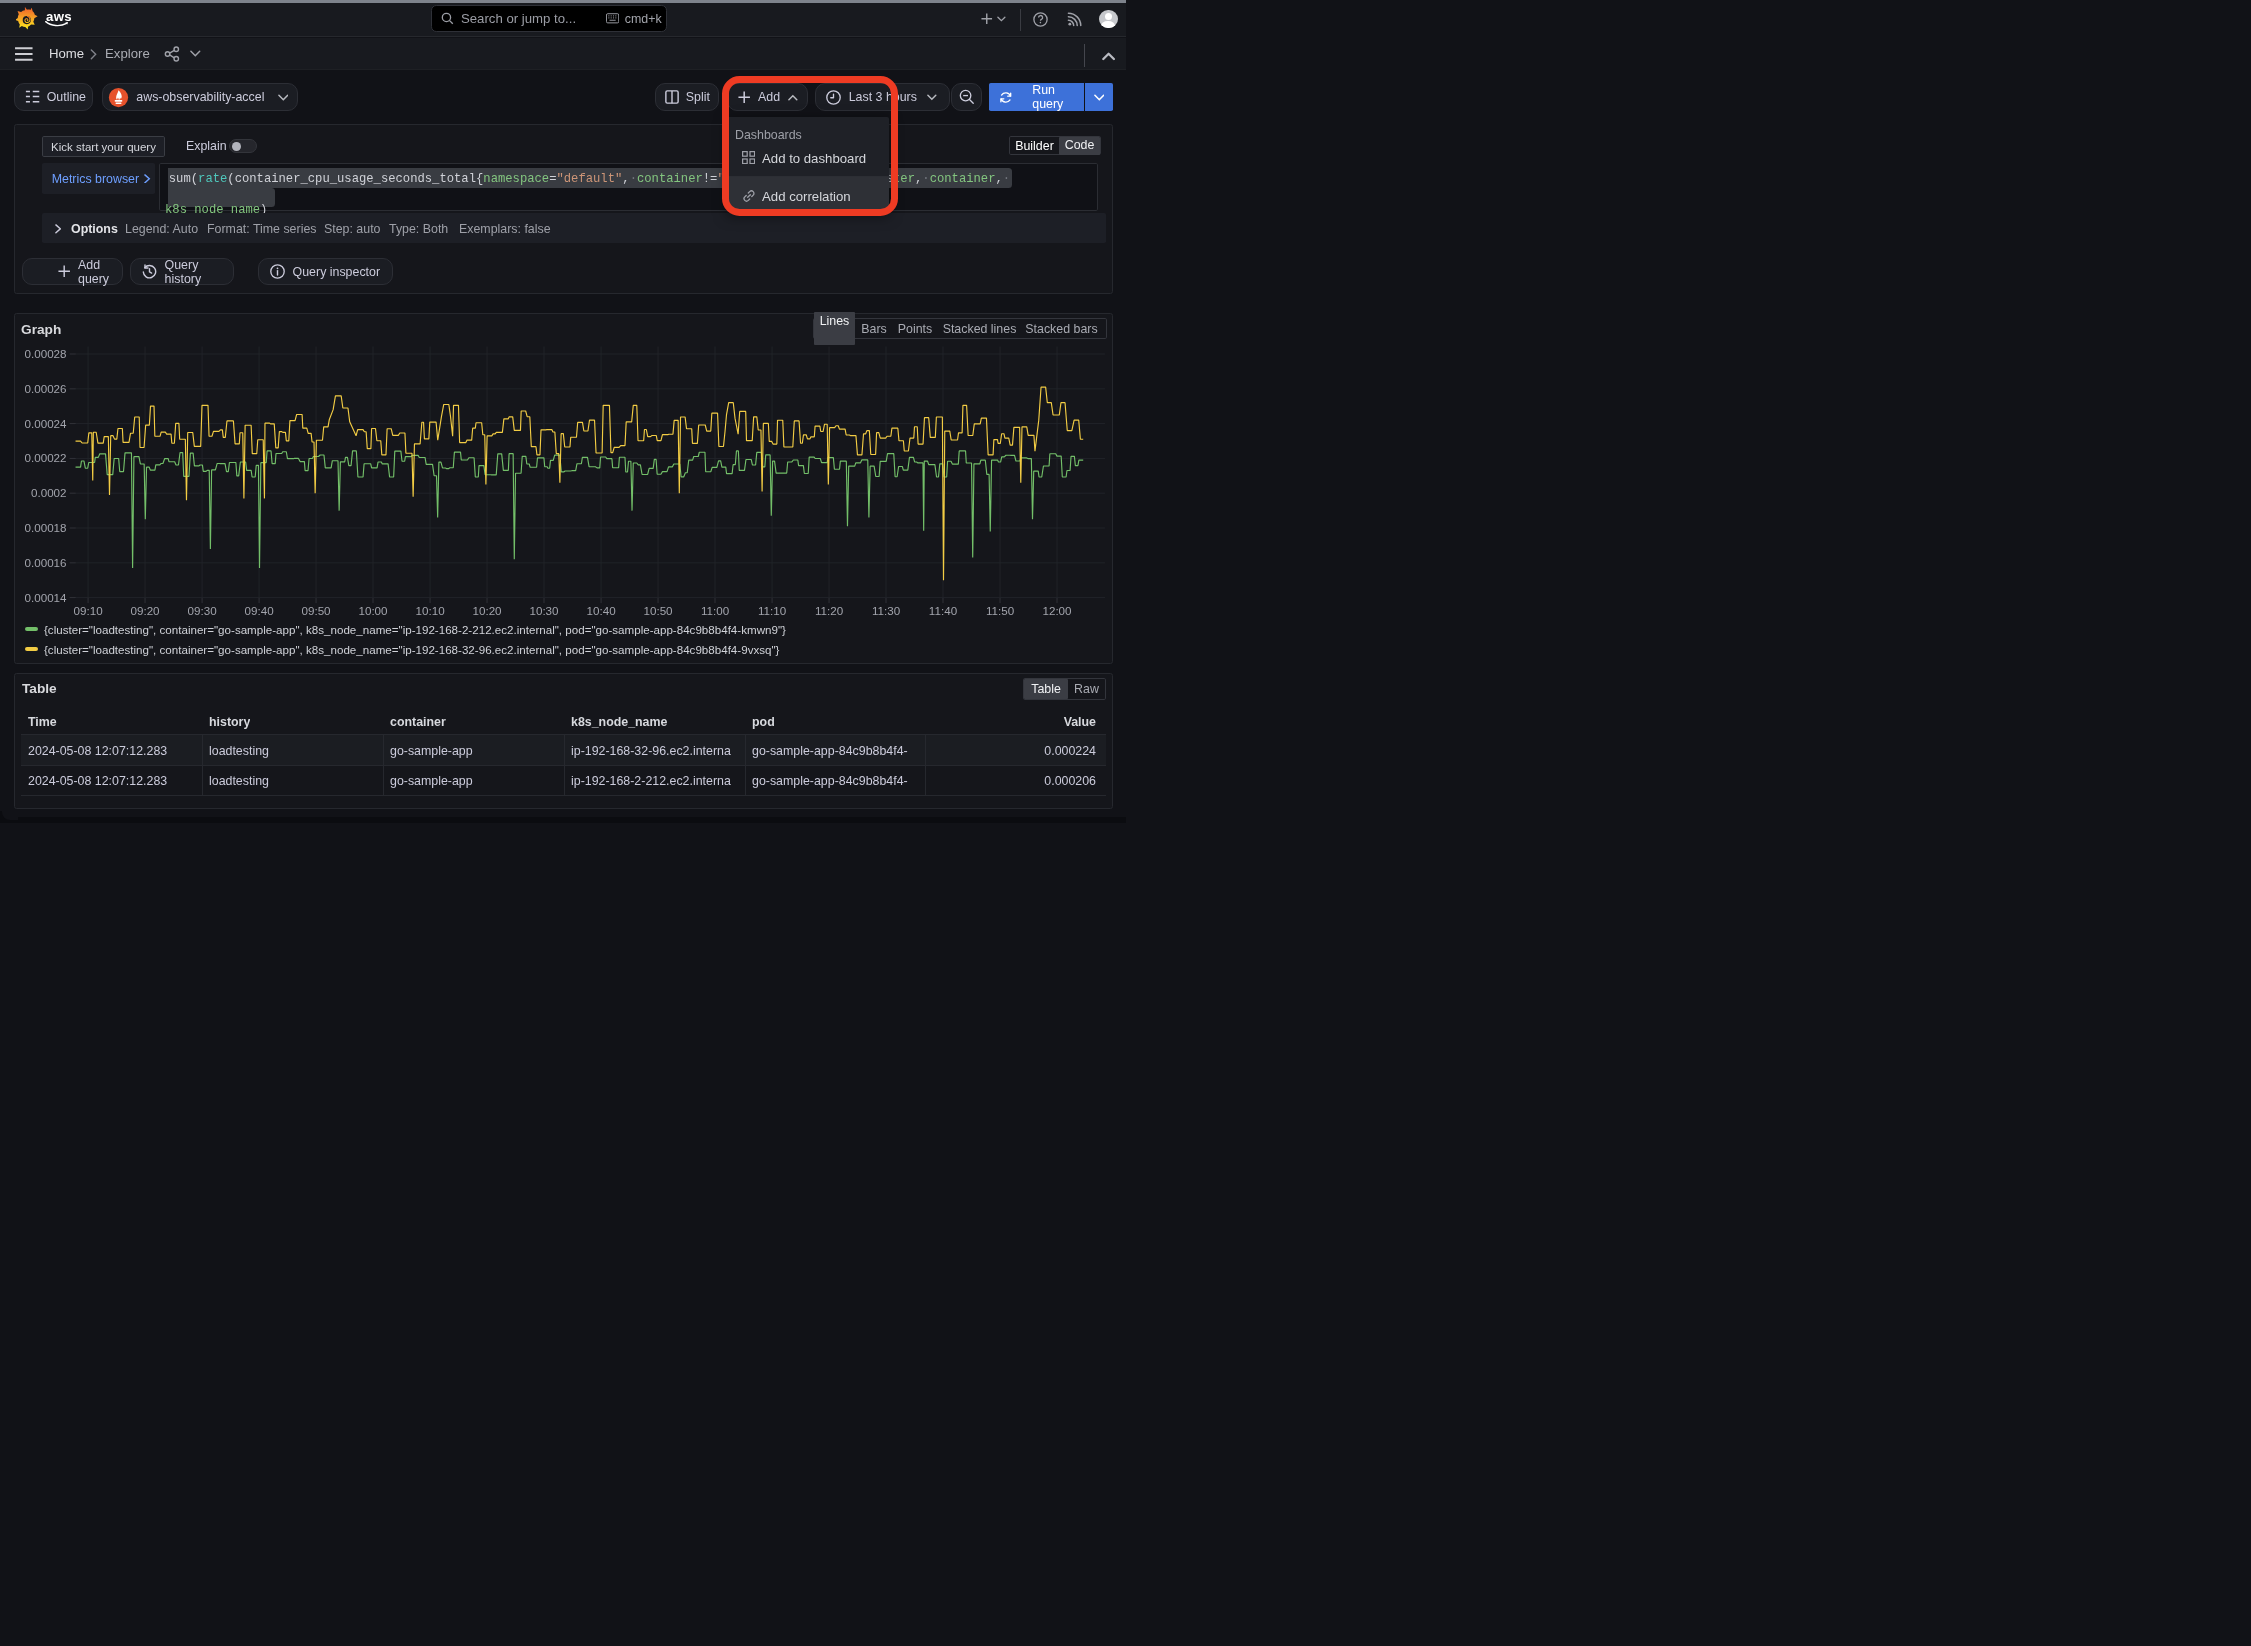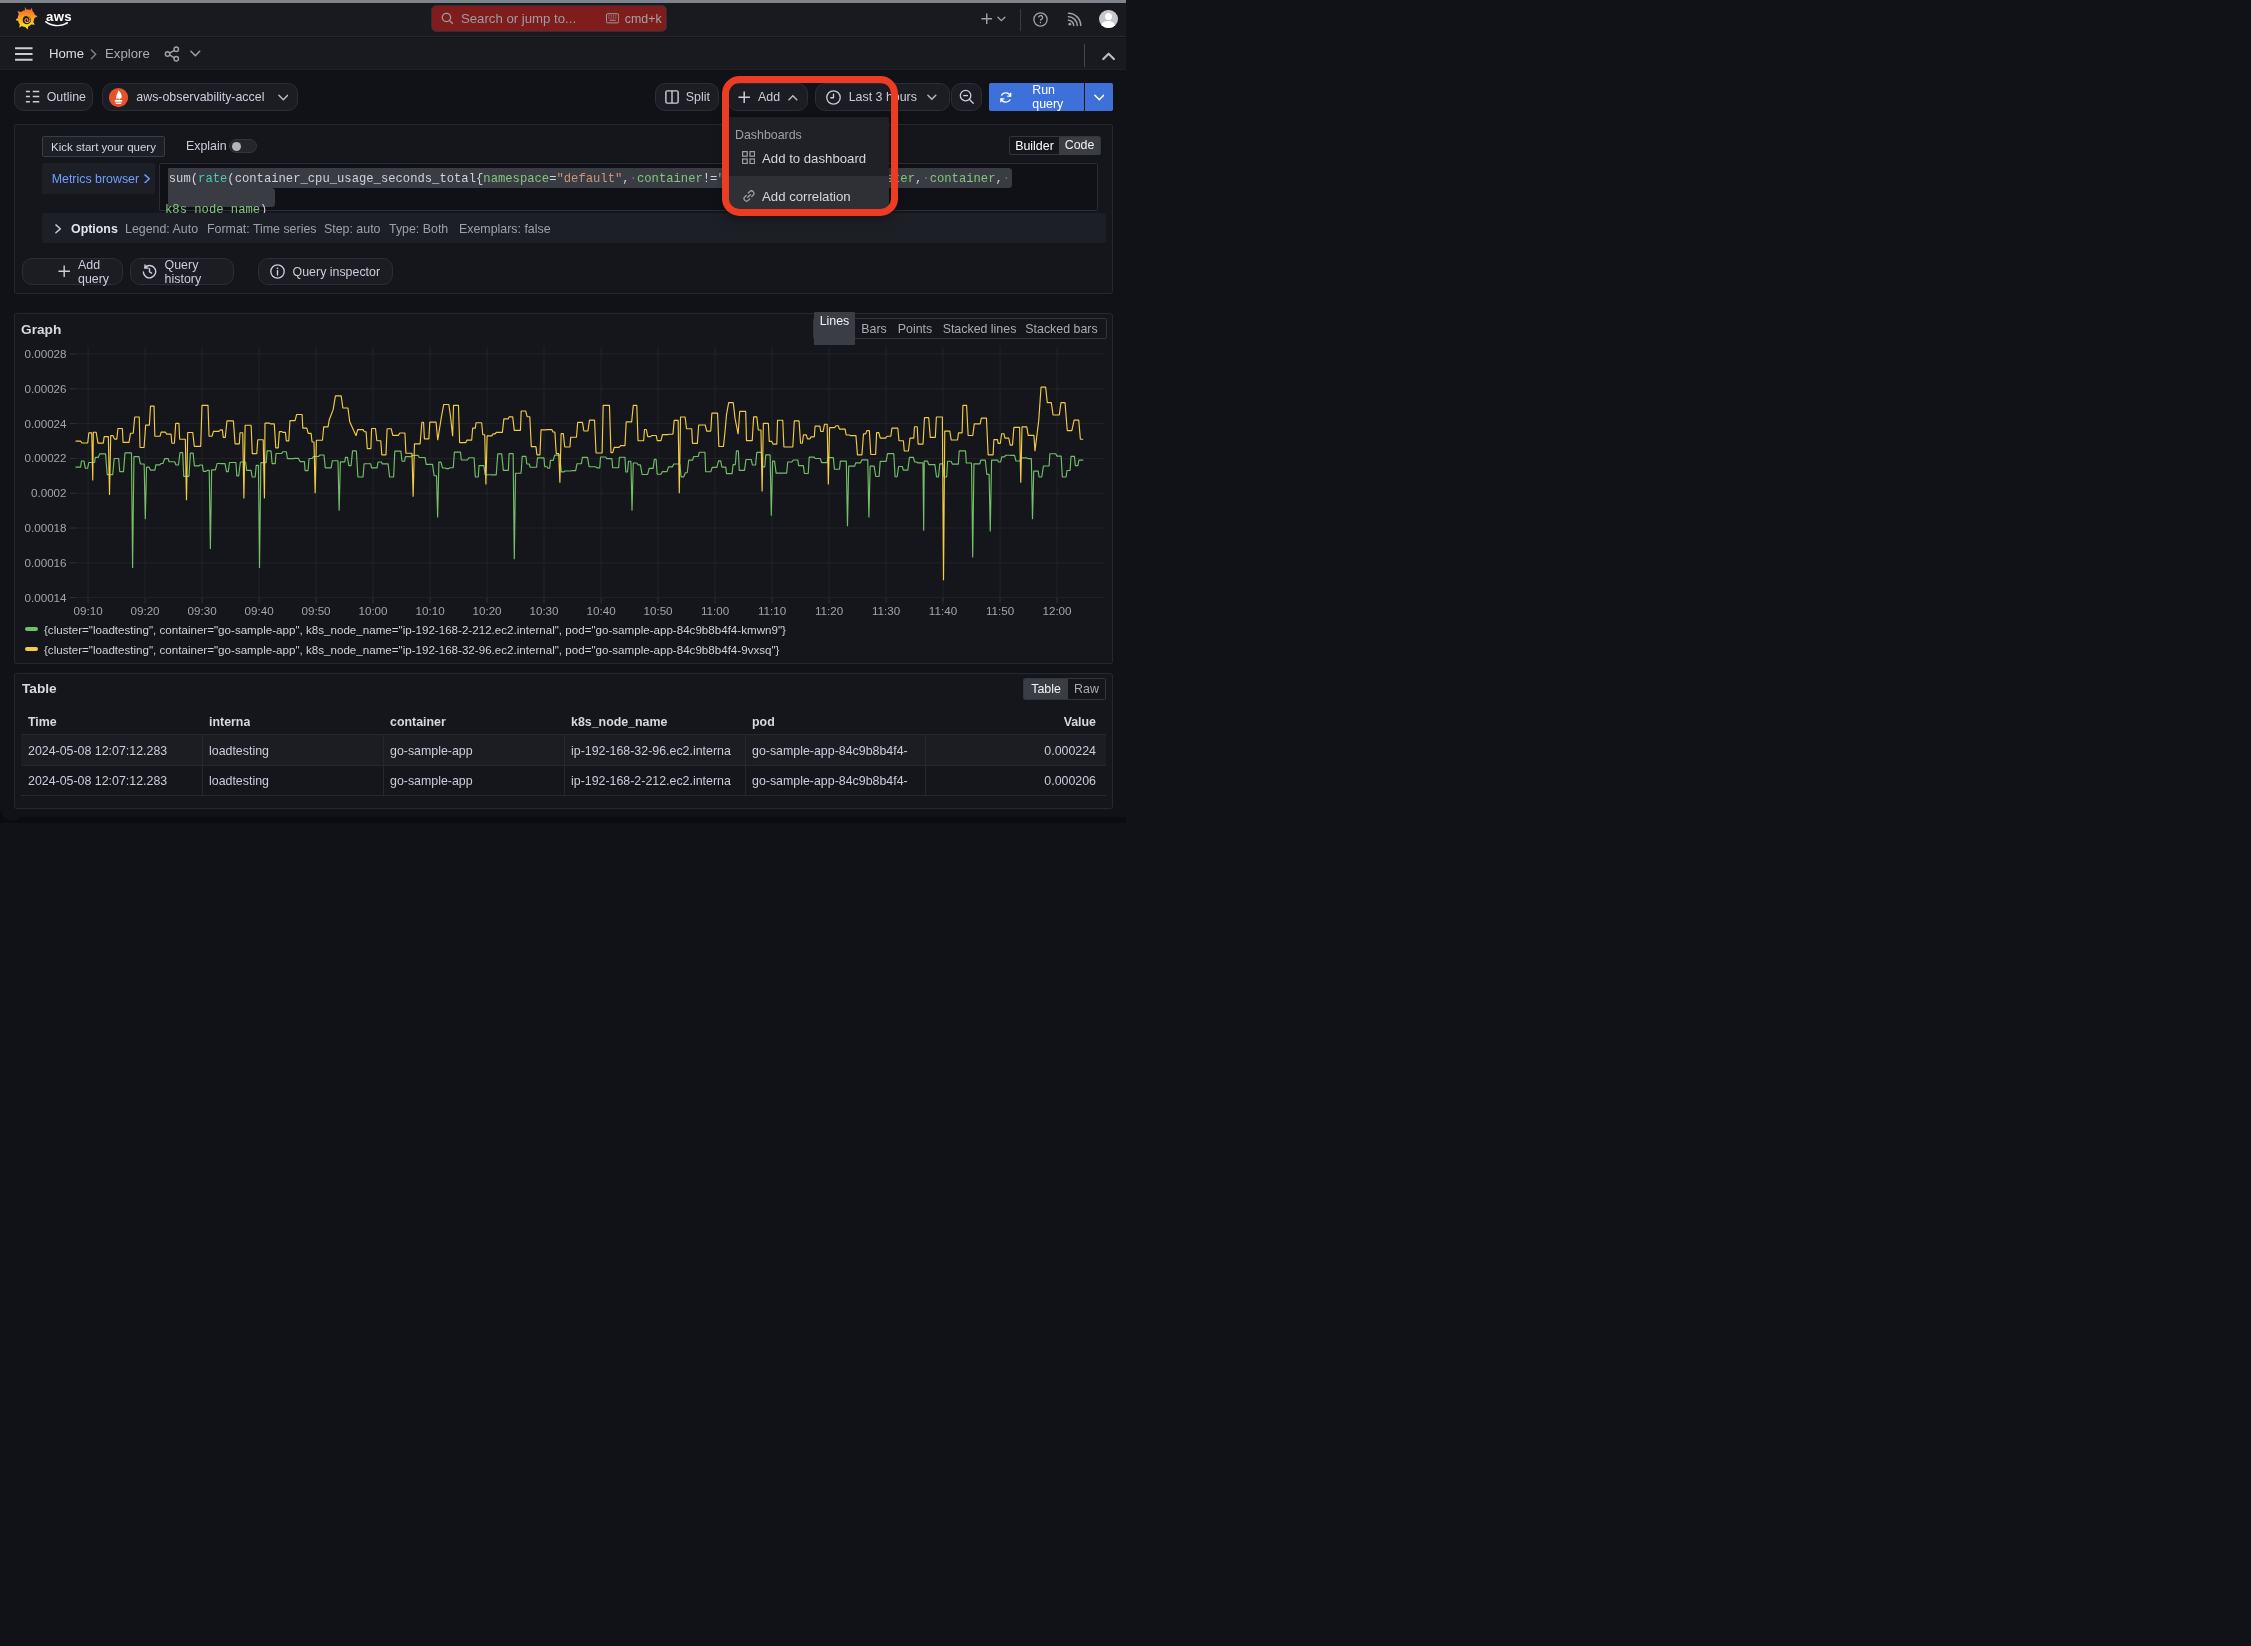--- a/index.html
+++ b/index.html
@@ -5,21 +5,21 @@
 * { margin:0; padding:0; box-sizing:border-box; }
 html,body { width:1126px; height:823px; background:#111217; overflow:hidden;
   font-family:"Liberation Sans", sans-serif; color:#ccccdc; }
 .abs { position:absolute; }
 #page { position:relative; width:1126px; height:823px; }
 
 
 #topline { position:absolute; left:0; top:0; width:1126px; height:2.6px; background:#7e838c; }
 #nav { position:absolute; left:0; top:2.6px; width:1126px; height:34px; background:#181a1f; border-bottom:0.9px solid #26282d; }
 #crumbs { position:absolute; left:0; top:38px; width:1126px; height:32px; background:#181a1f; border-bottom:0.9px solid #1e2024; }
-#searchbox { position:absolute; left:431px; top:5.3px; width:236px; height:26.5px; background:#7f1d1d; border:0.9px solid #2e3037; border-radius:5.3px; display:flex; align-items:center; color:#9b9da5; font-size:13.2px; }
+#searchbox { position:absolute; left:431px; top:5.3px; width:236px; height:26.5px; background:#000000; border:0.9px solid #2e3037; border-radius:5.3px; display:flex; align-items:center; color:#9b9da5; font-size:13.2px; }
 .icn { display:inline-block; vertical-align:middle; }
 
 
 .btn { position:absolute; height:28px; border-radius:10px; display:flex; align-items:center; font-size:12.4px; color:#ccccdc; background:#1b1d23; border:0.9px solid #2c2e35; }
 .btn svg { flex:none; }
 
 
 .panel { position:absolute; background:#15161b; border:0.9px solid #26282e; border-radius:2.6px; }
 
 
@@ -344,21 +344,21 @@
   <div class="abs" style="left:44px; top:643px; font-size:11.6px; color:#d0d2d8;">{cluster="loadtesting", container="go-sample-app", k8s_node_name="ip-192-168-32-96.ec2.internal", pod="go-sample-app-84c9b8b4f4-9vxsq"}</div>
 
   <div class="panel" id="tpanel" style="left:14px; top:673px; width:1099px; height:136px;"></div>
   <div class="abs" style="left:22px; top:681px; font-size:13.7px; font-weight:bold; color:#d8d9dd;">Table</div>
   <div class="abs" style="left:1023px; top:678px; width:83px; height:22px; border:0.9px solid #33353c; border-radius:1.8px; display:flex; align-items:center; font-size:12.4px; color:#a9abb3;">
     <span style="width:44px; height:20px; line-height:20px; text-align:center; background:#3b3d44; border-radius:0.9px; color:#f0f1f3; font-weight:500;">Table</span>
     <span style="flex:1; text-align:center;">Raw</span>
   </div>
 
   <div class="tcell" style="left:28px; top:715px; font-weight:bold; color:#d7d9de;">Time</div>
-  <div class="tcell" style="left:209px; top:715px; font-weight:bold; color:#d7d9de;">interna</div>
+  <div class="tcell" style="left:209px; top:715px; font-weight:bold; color:#d7d9de;">history</div>
   <div class="tcell" style="left:390px; top:715px; font-weight:bold; color:#d7d9de;">container</div>
   <div class="tcell" style="left:571px; top:715px; font-weight:bold; color:#d7d9de;">k8s_node_name</div>
   <div class="tcell" style="left:752px; top:715px; font-weight:bold; color:#d7d9de;">pod</div>
   <div class="tcell" style="left:912px; top:715px; width:184px; text-align:right; font-weight:bold; color:#d7d9de;">Value</div>
 
   <div class="abs" style="left:21px; top:735px; width:1085px; height:30px; background:#1b1d22;"></div>
   <div class="abs" style="left:21px; top:734px; width:1085px; height:0.9px; background:#26282e;"></div>
   <div class="abs" style="left:21px; top:765px; width:1085px; height:0.9px; background:#26282e;"></div>
   <div class="abs" style="left:21px; top:795px; width:1085px; height:0.9px; background:#26282e;"></div>
   <div class="tcell" style="left:28px; top:744px;">2024-05-08 12:07:12.283</div>

